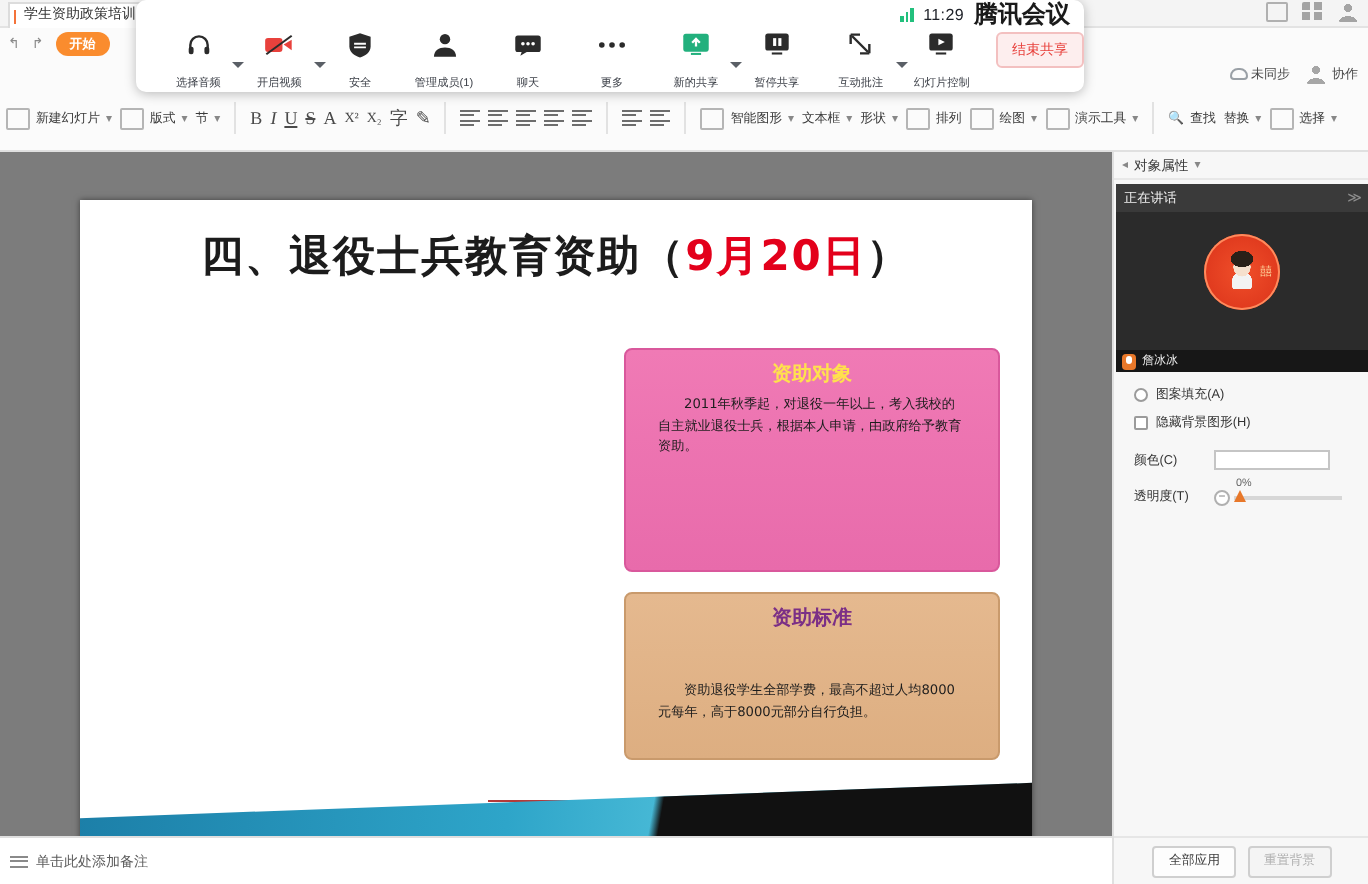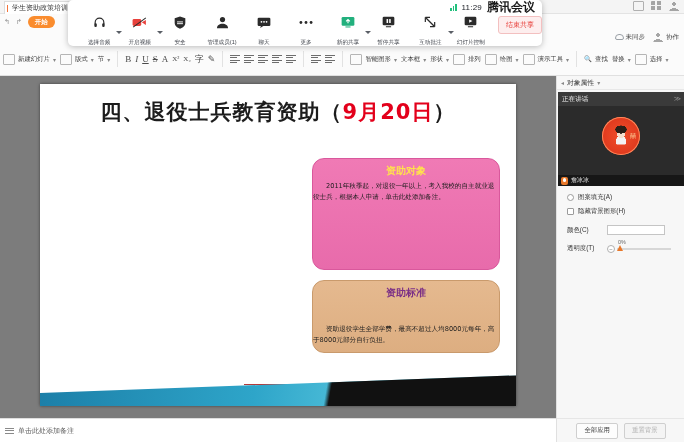--- a/index.html
+++ b/index.html
@@ -124,21 +124,21 @@
   .align-ic b:nth-child(2){ width: 70%; }
   .align-ic b:nth-child(4){ width: 70%; }
   .lbl6 { font-size: 6.4px; color: #3a3a3a; }
 
   
   .canvas-area {
     position: absolute; left: 0; top: 76px; width: 556px; height: 342px;
     background: #7c7c7c;
   }
   .slide {
-    position: absolute; left: 40px; top: 8px; width: 476px; height: 322px;
+    position: absolute; left: 40px; top: 24px; width: 476px; height: 322px;
     background: #ffffff; box-shadow: 0 0 3px rgba(0,0,0,.5);
     overflow: hidden;
   }
   .slide-title {
     position: absolute; left: 16px; top: 14px; width: 444px;
     text-align: center; font-size: 21px; font-weight: bold; color: #1c1c1c;
     font-family: "DejaVu Sans", sans-serif; letter-spacing: 1px;
   }
   .slide-title .red { color: #e3001b; }
 
@@ -159,39 +159,39 @@
   }
   .photo .overlay {
     position: absolute; left: 0; bottom: 14px; width: 240px; text-align: center;
     font-size: 19px; font-weight: bold; color: #e8140f;
     font-family: "DejaVu Sans", sans-serif; letter-spacing: 1px;
     text-shadow: 0 0 1px rgba(255,255,255,.5);
   }
 
   
   .box {
-    position: absolute; border-radius: 12px; padding: 5px 0;
+    position: absolute; border-radius: 4px; padding: 5px 16px;
   }
   .box .bt {
     text-align: center; font-size: 10px; font-weight: bold; margin-bottom: 3px;
     font-family: "DejaVu Sans", sans-serif;
   }
   .box .bb {
     font-size: 6.6px; line-height: 10.5px; color: #1d1d1d;
     font-family: "DejaVu Sans", sans-serif;
   }
   .box-obj {
     left: 272px; top: 74px; width: 188px; height: 112px;
     background: linear-gradient(#f07ab5, #e86bab);
     border: 1px solid #d9589c;
   }
   .box-obj .bt { color: #ffe14d; }
   .box-obj .bb { text-indent: 13px; }
   .box-std {
-    left: 272px; top: 196px; width: 188px; height: 73px;
+    left: 272px; top: 196px; width: 188px; height: 84px;
     background: linear-gradient(#e5b98f, #ddae81);
     border: 1px solid #c99a6c;
   }
   .box-std .bt { color: #7b2f86; }
   .box-std .bb { text-indent: 13px; margin-top: 24px; }
   .box-app {
     left: 17px; top: 206px; width: 240px; height: 82px;
     background: #eded00; border: 1px solid #cfcf00;
   }
   .box-app .bt { color: #c02020; font-size: 10px; }
@@ -620,21 +620,21 @@
   </div>
 
   <div class="canvas-area">
     <div class="slide">
 
       <div class="slide-title"><span>四、退役士兵教育资助（</span><span class="red">9月20日</span><span>）</span></div>
 
 
       <div class="box box-obj">
         <div class="bt">资助对象</div>
-        <div class="bb">2011年秋季起，对退役一年以上，考入我校的自主就业退役士兵，根据本人申请，单击此处添加备注。</div>
+        <div class="bb">2011年秋季起，对退役一年以上，考入我校的自主就业退役士兵，根据本人申请，由政府给予教育资助。</div>
       </div>
 
       <div class="box box-std">
         <div class="bt">资助标准</div>
         <div class="bb">资助退役学生全部学费，最高不超过人均8000元每年，高于8000元部分自行负担。</div>
       </div>
 
 
       <div class="slide-footer-line"></div>
       <div class="slide-footer">安徽科技学院学生资助政策培训</div>

